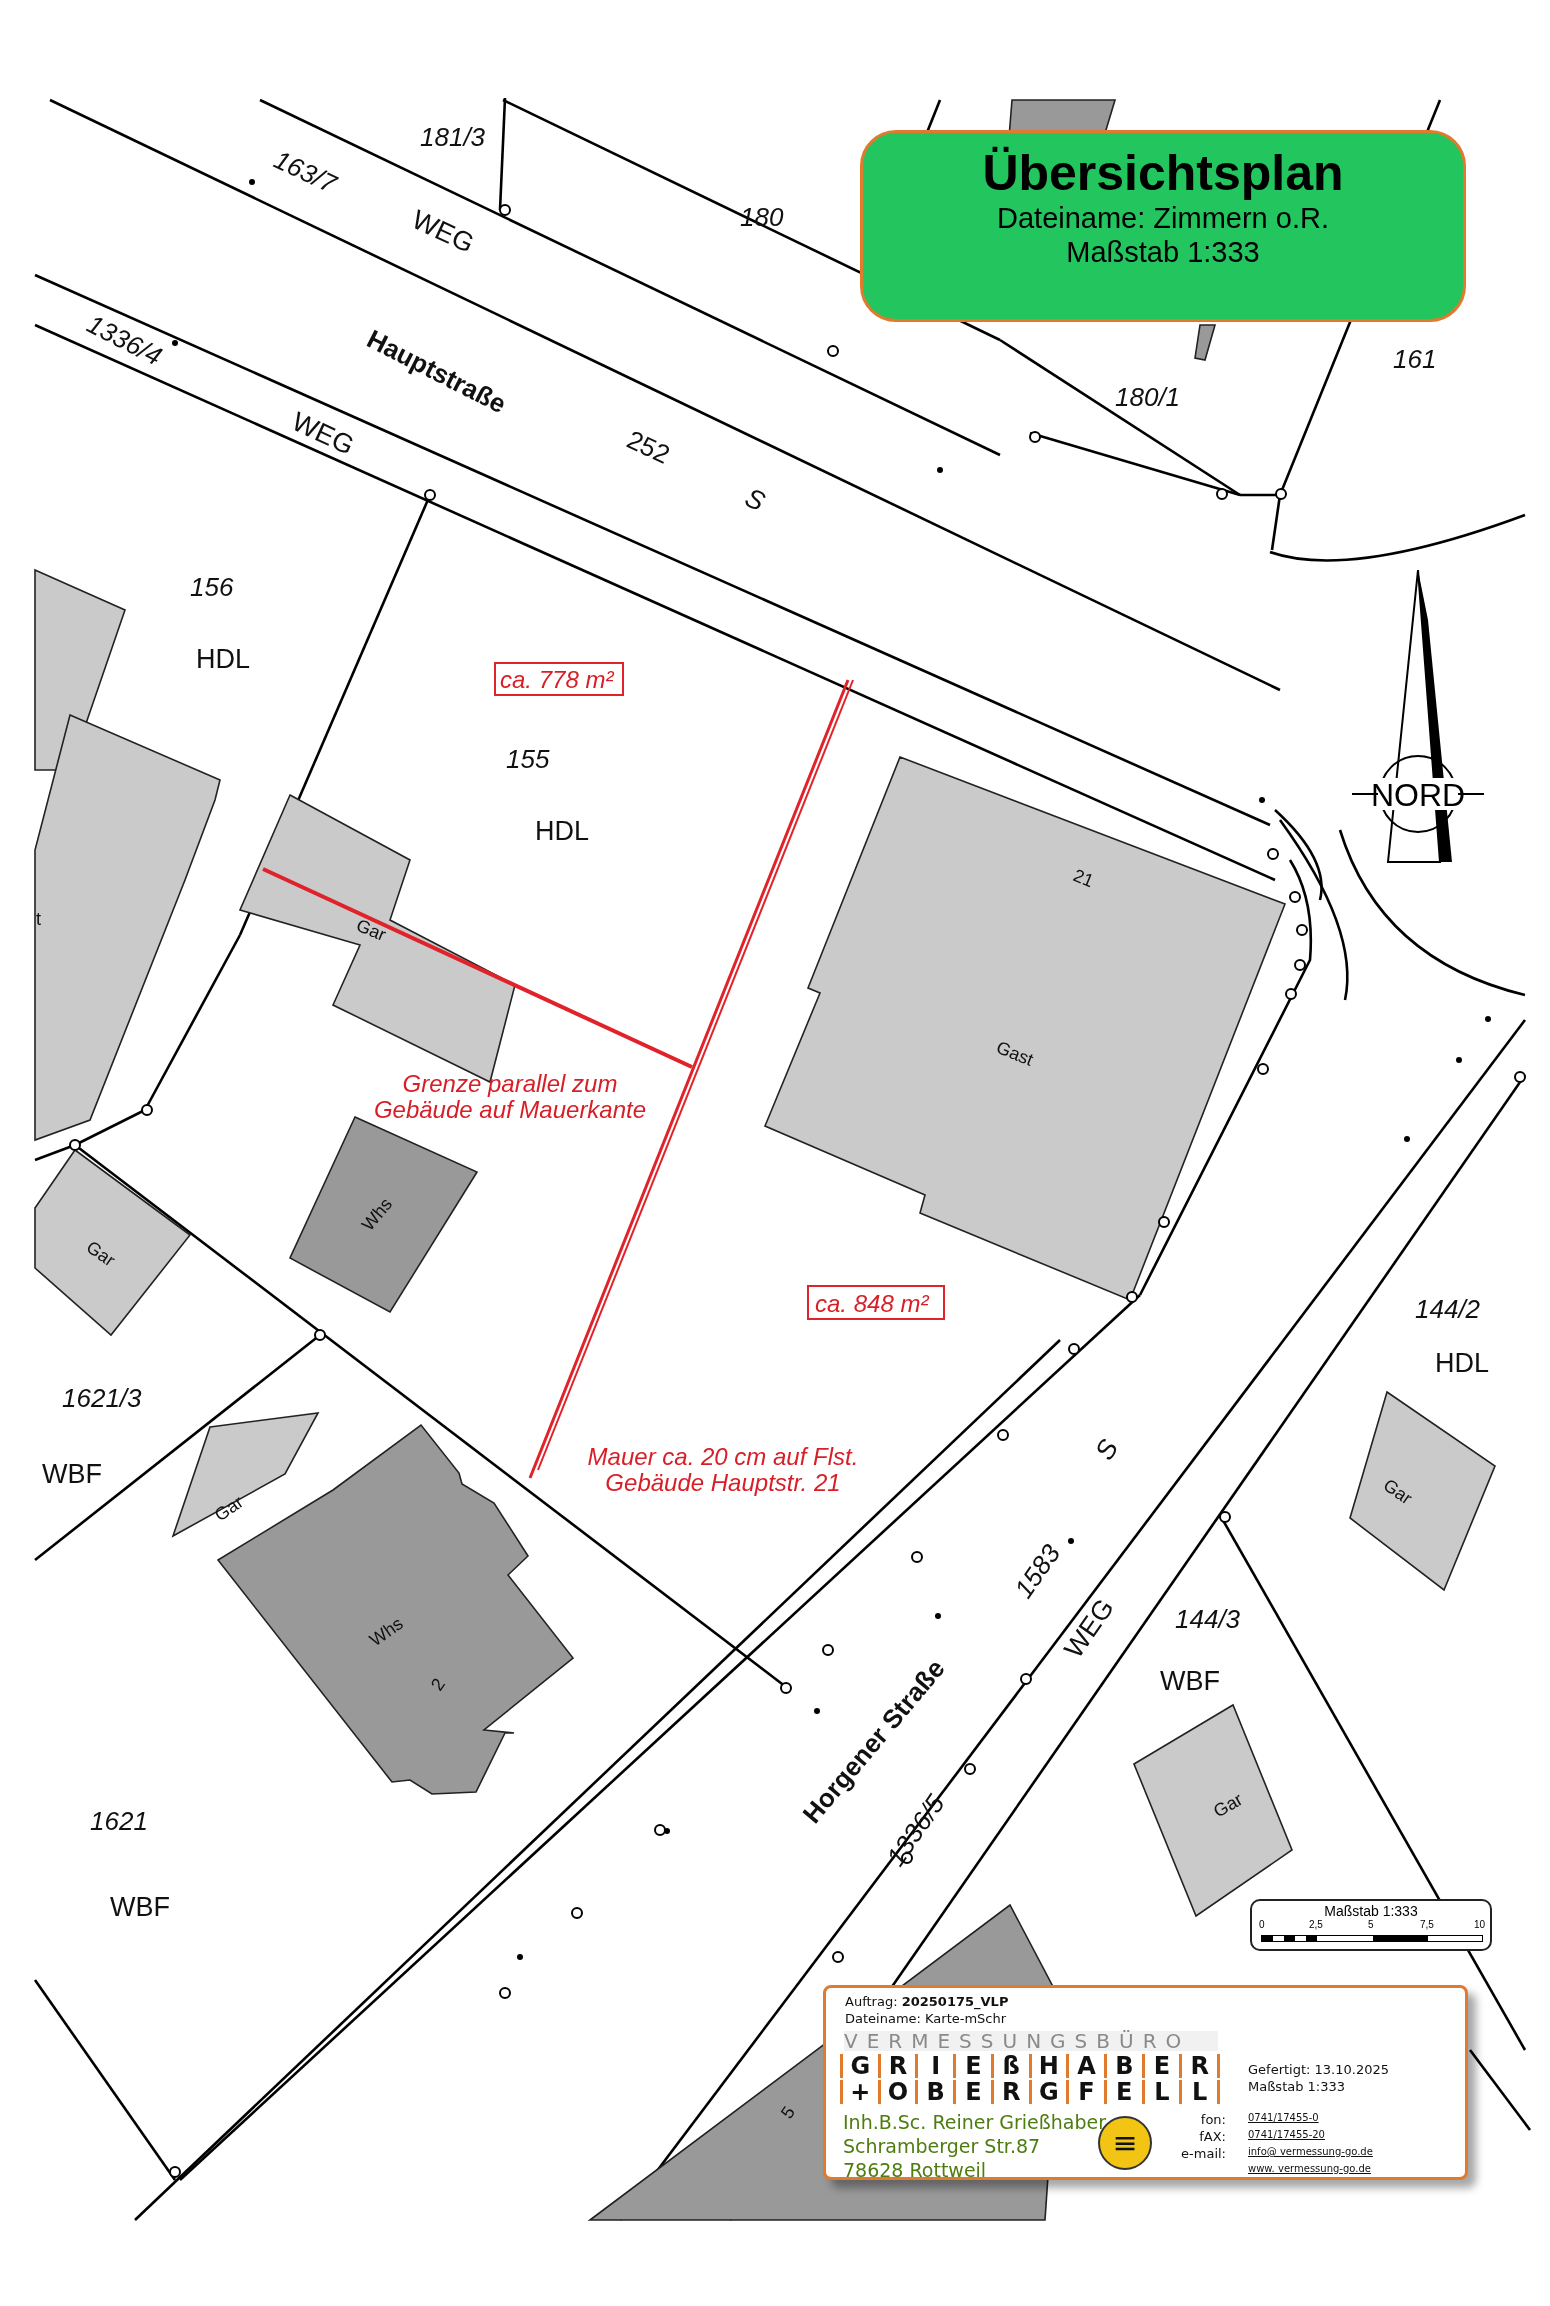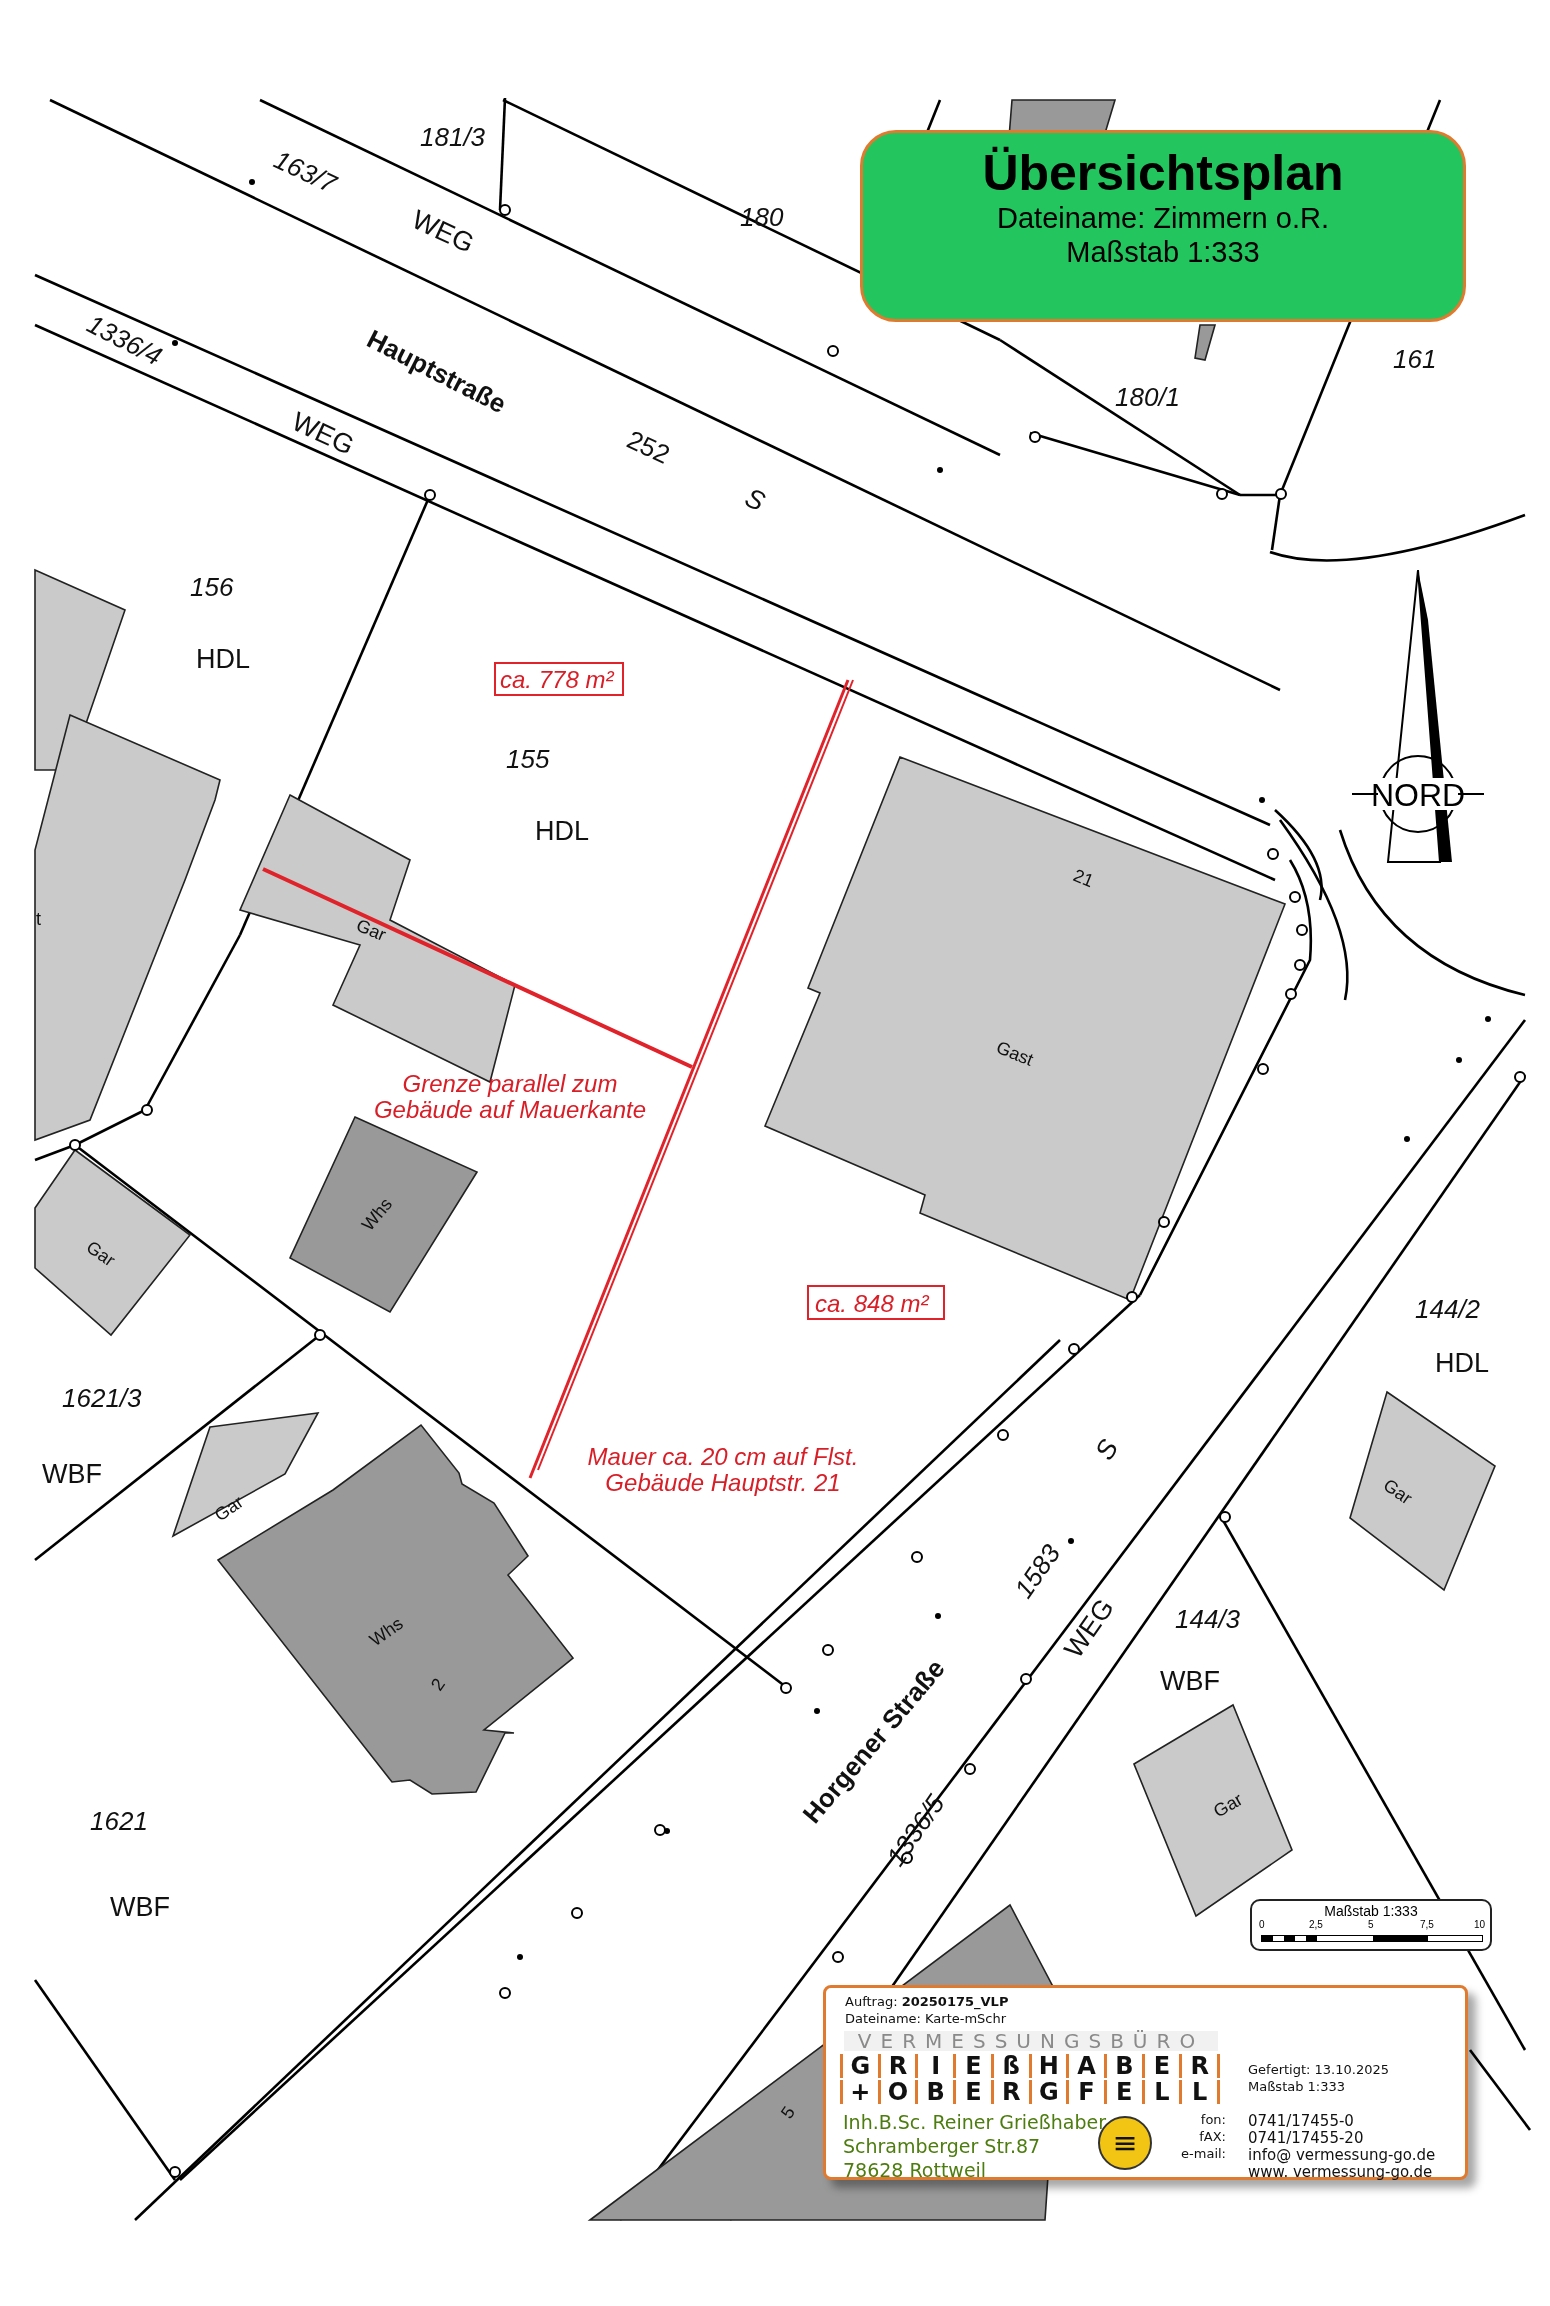--- a/index.html
+++ b/index.html
@@ -38,34 +38,34 @@
     .footer-box {
       position: absolute; left: 823px; top: 1985px; width: 645px; height: 195px;
       border: 3px solid #e07a2e; border-radius: 8px; background: #fff; box-sizing: border-box;
       box-shadow: 8px 8px 8px rgba(0,0,0,0.35);
       font-family: "DejaVu Sans", sans-serif;
     }
     .footer-box .f-small { position: absolute; font-size: 13px; color: #111; }
     .footer-box .f-small b { font-weight: bold; }
     .logo-top {
       position: absolute; left: 18px; top: 43px; width: 374px; height: 20px;
-      background: #f1f1f1; color: #8a8a8a; font-size: 20px; letter-spacing: 9px; line-height: 20px; text-align: center;
+      background: #f1f1f1; color: #8a8a8a; font-size: 20px; letter-spacing: 9px; line-height: 20px; 
       font-family: "DejaVu Sans", sans-serif;
     }
     .logo-row {
       position: absolute; left: 14px; width: 380px; height: 24px; display: flex;
     }
     .logo-row span {
       flex: 1; text-align: center; font-weight: bold; font-size: 24px; line-height: 24px; color: #111;
       border-left: 3px solid #e07a2e; font-family: "DejaVu Sans", sans-serif;
     }
     .logo-row span:last-child { border-right: 3px solid #e07a2e; }
     .addr { position: absolute; left: 17px; font-size: 19px; color: #4d7c0f; line-height: 22px; }
     .contact-lbl { position: absolute; left: 370px; width: 100px; text-align: right; font-size: 13px; color: #111; }
-    .contact-val { position: absolute; left: 480px; font-size: 15px; color: #111; }
+    .contact-val { position: absolute; left: 480px; font-size: 10px; color: #111; text-decoration: underline; }
     .crest {
       position: absolute; left: 272px; top: 128px; width: 54px; height: 54px; border-radius: 50%;
       background: #f2c514; border: 2px solid #333; box-sizing: border-box; text-align: center;
       font-size: 30px; line-height: 50px; color: #111;
     }
   </style>
 </head>
 <body>
 
 <svg id="map" viewBox="0 0 1550 2306" xmlns="http://www.w3.org/2000/svg">

